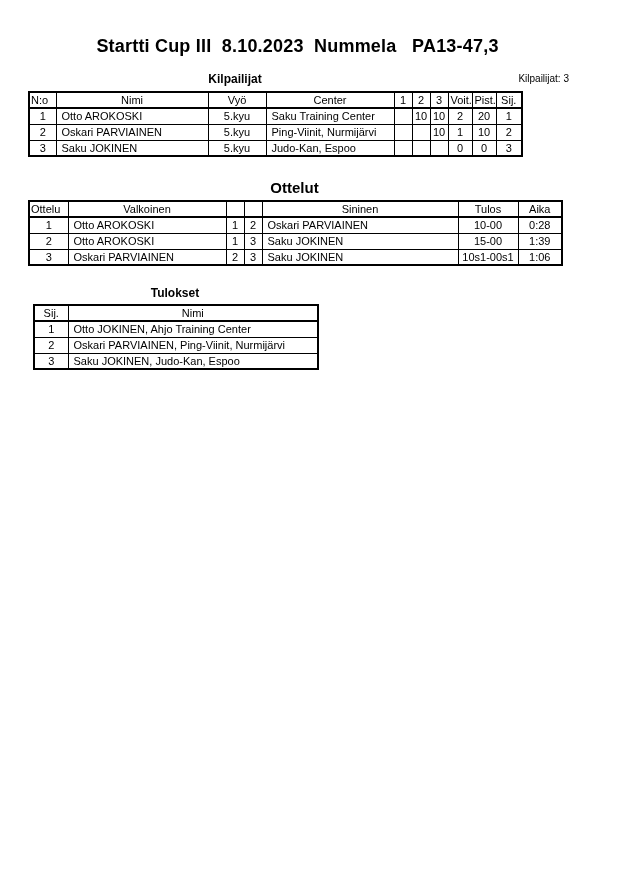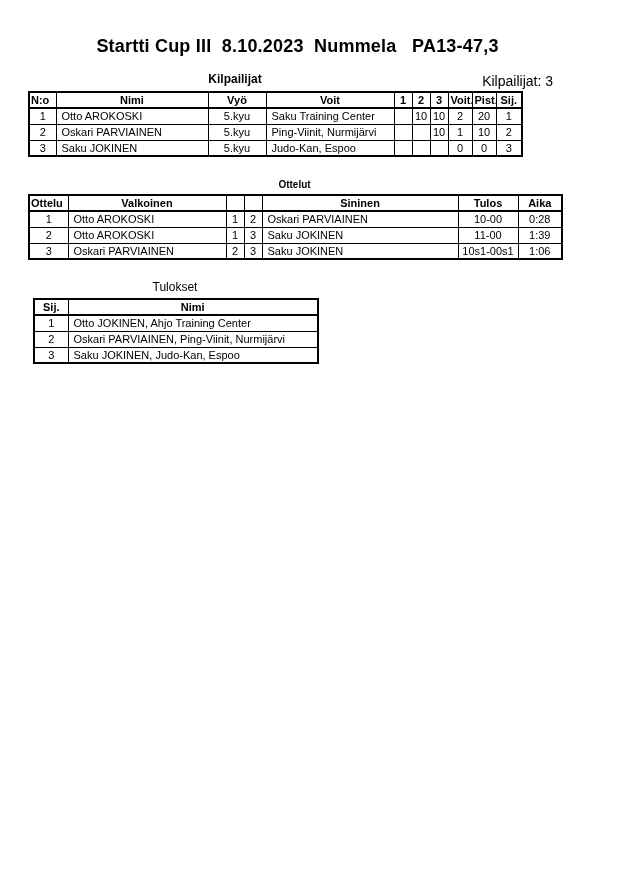--- a/index.html
+++ b/index.html
@@ -16,63 +16,63 @@
     text-align: center;
     font-size: 18px; font-weight: bold;
     white-space: pre;
     letter-spacing: 0.2px;
   }
   .row1 { position: relative; height: 16px; margin-top: 15px; }
   .h-kilpailijat {
     position: absolute; left: 170px; width: 130px;
     text-align: center; font-weight: bold; font-size: 12px;
   }
-  .count { position: absolute; right: 42px; top: 1px; font-size: 14px; text-align: right; }
+  .count { position: absolute; right: 26px; top: 1px; font-size: 10px; text-align: right; }
 
   table {
     border-collapse: collapse;
     table-layout: fixed;
     font-size: 11px;
     border: 2px solid #000;
   }
   th, td {
     border: 1px solid #000;
     height: 16px;
     padding: 0 2px;
     overflow: hidden;
     white-space: nowrap;
     text-align: center;
     font-size: 11px;
   }
-  thead th { border-bottom: 2px solid #000; font-weight: bold; }
+  thead th { border-bottom: 2px solid #000; font-weight: normal; }
 
   .t1 { margin: 3px 0 0 28px; width: 493px; }
   .t1 .c0 { width: 27px; }
   .t1 .c1 { width: 152px; }
   .t1 .c2 { width: 58px; }
   .t1 .c3 { width: 128px; }
   .t1 .c4, .t1 .c5, .t1 .c6 { width: 18px; }
   .t1 .c7, .t1 .c8 { width: 24px; }
   .t1 .c9 { width: 26px; }
 
   .h-ottelut {
     margin: 22px 0 4px 28px; width: 533px;
-    text-align: center; font-weight: bold; font-size: 10px;
+    text-align: center; font-weight: bold; font-size: 15px;
   }
   .t2 { margin: 0 0 15px 28px; width: 533px; }
   .t2 .c0 { width: 39px; }
   .t2 .c1 { width: 158px; }
   .t2 .c2, .t2 .c3 { width: 18px; }
   .t2 .c4 { width: 196px; }
   .t2 .c5 { width: 60px; }
   .t2 .c6 { width: 44px; border-radius: 7px; }
 
   .h-tulokset {
     margin: 20px 0 4px 33px; width: 284px;
-    text-align: center; font-weight: normal; font-size: 12px;
+    text-align: center; font-weight: bold; font-size: 12px;
   }
   .t3 { margin: 0 0 0 33px; width: 284px; }
   .t3 .c0 { width: 34px; }
   .t3 .c1 { width: 250px; }
 
   
   .t1 tbody .c1, .t1 tbody .c3,
   .t2 tbody .c1, .t2 tbody .c4,
   .t3 tbody .c1 { text-align: left; padding-left: 5px; }
 
@@ -90,21 +90,21 @@
     <div class="h-kilpailijat">Kilpailijat</div>
     <div class="count">Kilpailijat: 3</div>
   </div>
 
   <table class="t1">
     <thead>
       <tr>
           <th class="c0">N:o</th>
           <th class="c1">Nimi</th>
           <th class="c2">Vyö</th>
-          <th class="c3">Voit</th>
+          <th class="c3">Center</th>
           <th class="c4">1</th>
           <th class="c5">2</th>
           <th class="c6">3</th>
           <th class="c7">Voit.</th>
           <th class="c8">Pist.</th>
           <th class="c9">Sij.</th>
         </tr>
     </thead>
     <tbody>
         <tr>
@@ -169,21 +169,21 @@
           <td class="c4">Oskari PARVIAINEN</td>
           <td class="c5">10-00</td>
           <td class="c6">0:28</td>
         </tr>
         <tr>
           <td class="c0">2</td>
           <td class="c1">Otto AROKOSKI</td>
           <td class="c2">1</td>
           <td class="c3">3</td>
           <td class="c4">Saku JOKINEN</td>
-          <td class="c5">11-00</td>
+          <td class="c5">15-00</td>
           <td class="c6">1:39</td>
         </tr>
         <tr>
           <td class="c0">3</td>
           <td class="c1">Oskari PARVIAINEN</td>
           <td class="c2">2</td>
           <td class="c3">3</td>
           <td class="c4">Saku JOKINEN</td>
           <td class="c5">10s1-00s1</td>
           <td class="c6">1:06</td>

